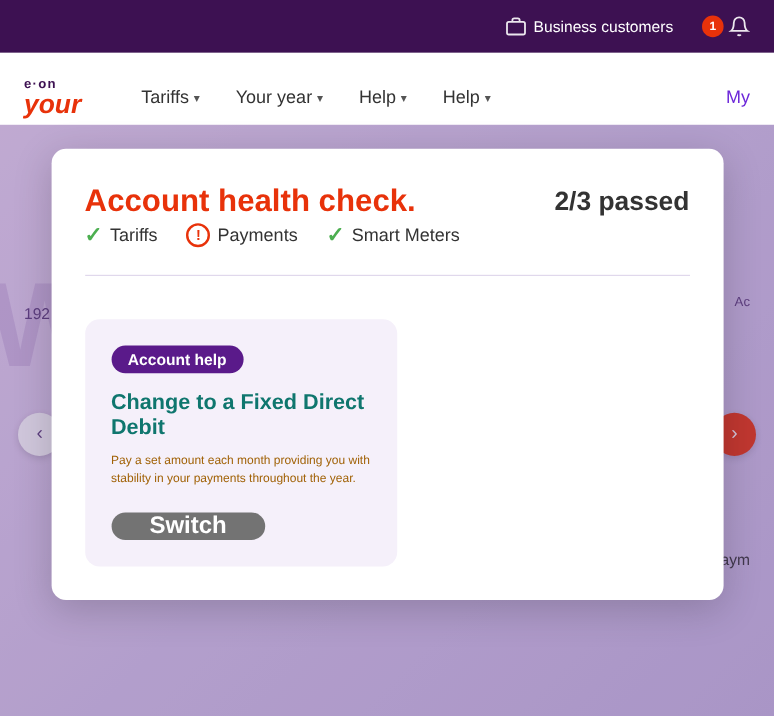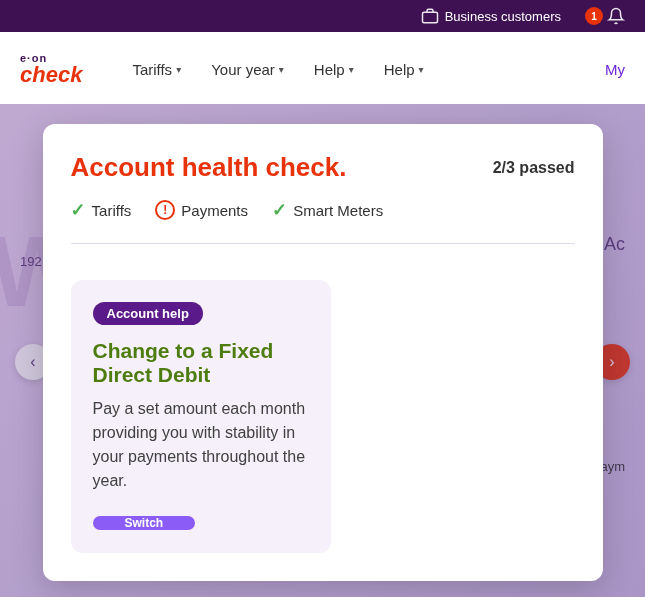--- a/index.html
+++ b/index.html
@@ -8,21 +8,21 @@
       width: 645px;
       height: 597px;
       overflow: hidden;
       position: relative;
       background: #f0edf5;
     }
 
     
     .top-bar {
       background: #3d1152;
-      height: 32px;
+      height: 44px;
       display: flex;
       align-items: center;
       justify-content: flex-end;
       padding: 0 20px;
       gap: 24px;
     }
     .top-bar-item {
       display: flex;
       align-items: center;
       gap: 6px;
@@ -115,23 +115,23 @@
     .bg-text-wo {
       position: absolute;
       top: 110px;
       left: -10px;
       font-size: 100px;
       font-weight: 900;
       color: rgba(100, 50, 150, 0.15);
     }
     .bg-account-label {
       position: absolute;
-      top: 130px;
+      top: 142px;
       right: 20px;
-      font-size: 18px;
+      font-size: 11px;
       color: #5a3a7a;
     }
     .bg-address {
       position: absolute;
       top: 150px;
       left: 20px;
       font-size: 13px;
       color: #5a3a7a;
     }
     .bg-arrow-left {
@@ -196,30 +196,30 @@
       border-radius: 12px;
       padding: 28px 28px 28px 28px;
       width: 560px;
       max-width: 95%;
       box-shadow: 0 8px 32px rgba(0,0,0,0.18);
     }
     .modal-header {
       display: flex;
       align-items: center;
       justify-content: space-between;
-      margin-bottom: 16px;
+      margin-bottom: 2px;
       gap: 22px;
     }
     .modal-title {
       font-size: 26px;
       font-weight: 800;
       color: #e8320a;
     }
     .modal-passed {
-      font-size: 16px;
+      font-size: 22px;
       font-weight: 600;
       color: #333;
     }
     .modal-checks {
       display: flex;
       align-items: center;
       gap: 24px;
       margin-bottom: 22px;
     }
     .check-item {
@@ -263,38 +263,38 @@
       background: #5a1a8a;
       color: white;
       border-radius: 20px;
       padding: 4px 14px;
       font-size: 13px;
       font-weight: 600;
       display: inline-block;
       margin-bottom: 14px;
     }
     .card-title {
-      font-size: 21px;
+      font-size: 18px;
       font-weight: 800;
-      color: #4d7c0f;
+      color: #0f766e;
       margin-bottom: 10px;
     }
     .card-desc {
-      font-size: 16px;
-      color: #404040;
+      font-size: 10px;
+      color: #a16207;
       line-height: 1.5;
       margin-bottom: 20px;
     }
     .card-btn {
-      background: #8b5cf6;
+      background: #737373;
       color: white;
       border: none;
       border-radius: 24px;
       padding: 0 32px;
-      font-size: 12px;
+      font-size: 20px;
       font-weight: 700;
       cursor: pointer;
     }
 
     
     .modal-divider {
       border: none;
       border-top: 1px solid #e0d8ec;
       margin: 18px 0;
     }
@@ -317,21 +317,21 @@
     <svg class="top-bar-icon" viewBox="0 0 24 24" fill="none" stroke="white" stroke-width="2">
       <path d="M18 8A6 6 0 0 0 6 8c0 7-3 9-3 9h18s-3-2-3-9"></path>
       <path d="M13.73 21a2 2 0 0 1-3.46 0"></path>
     </svg>
   </div>
 </div>
 
 <div class="nav-bar">
   <div class="logo">
     <span class="logo-eon">e·on</span>
-    <span class="logo-next">check</span>
+    <span class="logo-next">your</span>
   </div>
   <div class="nav-item">
     <span>Tariffs</span>
     <span class="chevron">▾</span>
   </div>
   <div class="nav-item">
     <span>Your year</span>
     <span class="chevron">▾</span>
   </div>
   <div class="nav-item">

